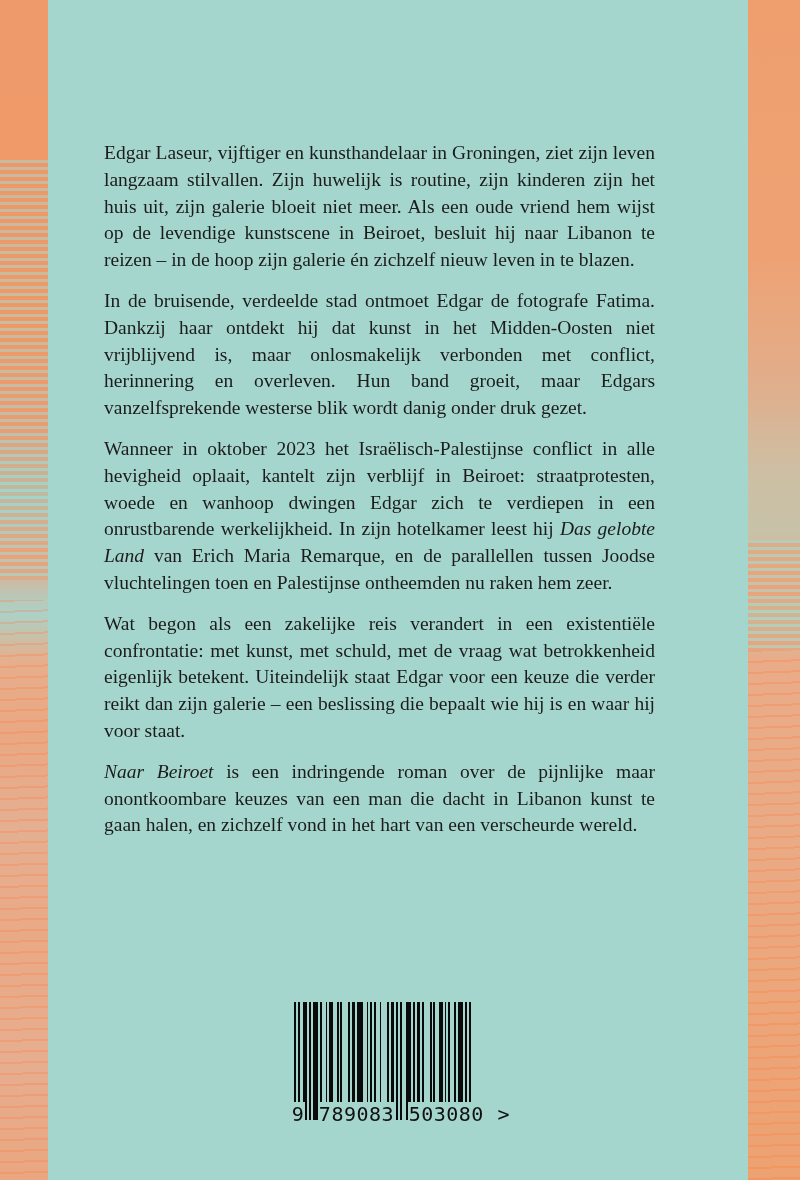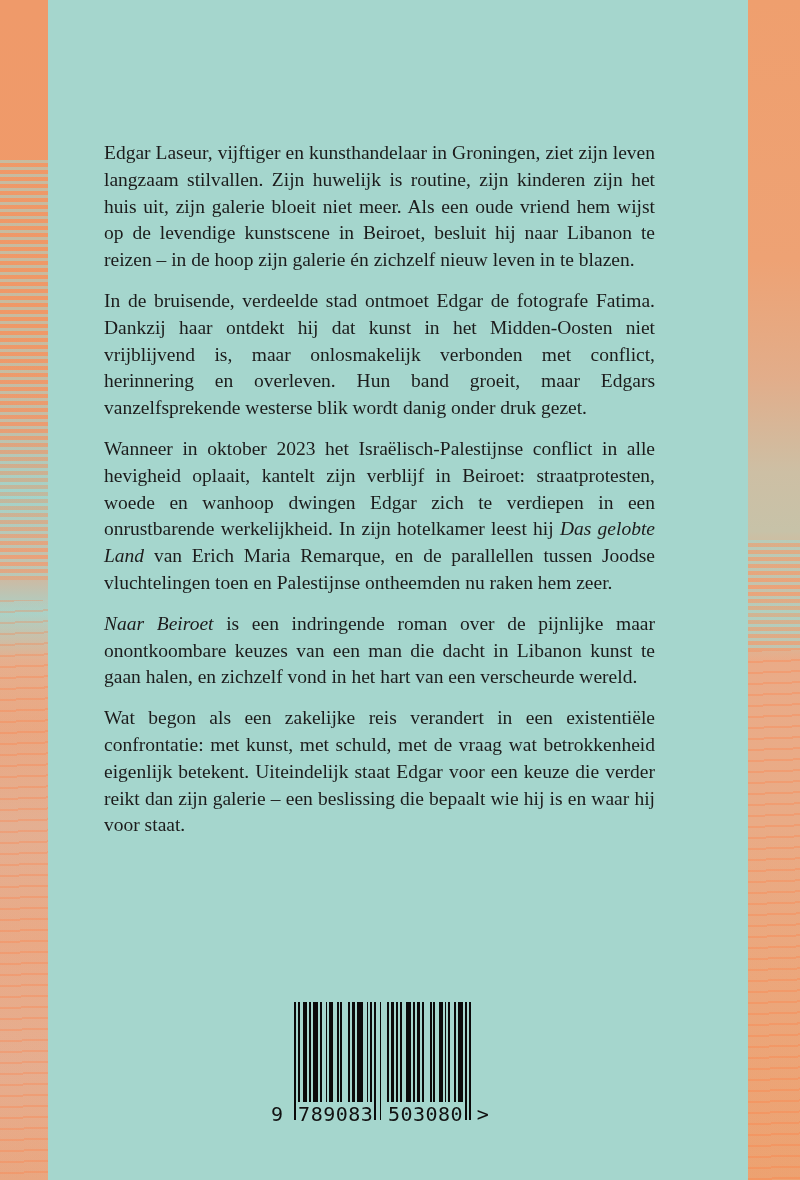--- a/index.html
+++ b/index.html
@@ -33,41 +33,42 @@
     .barcode {
       position: absolute; left: 288px; top: 1002px; width: 190px; height: 125px;
     }
     .bars { position: absolute; left: 6px; top: 0; width: 177px; height: 118px; display: flex; align-items: stretch; }
     .bars span { display: block; height: 100%; }
     .barcode-digits {
       position: absolute; left: -18px; top: 100px; width: 240px;
       font-family: "DejaVu Sans Mono", "Liberation Mono", monospace;
       font-size: 20px; color: #111; letter-spacing: 0.5px; white-space: pre;
       background: transparent;
+      text-align: right;
     }
     .digit-mask { background: #a5d6cd; padding: 0 1px; }
   </style>
 </head>
 <body>
 
 <div class="strip strip-left">
   <div class="building-texture" style="top:160px;height:420px;"></div>
   <div class="water-texture" style="top:600px;height:580px;"></div>
 </div>
 <div class="strip strip-right">
   <div class="building-texture" style="top:540px;height:110px;"></div>
   <div class="water-texture" style="top:650px;height:530px;"></div>
 </div>
 
 <div class="content">
   <p>Edgar Laseur, vijftiger en kunsthandelaar in Groningen, ziet zijn leven langzaam stilvallen. Zijn huwelijk is routine, zijn kinderen zijn het huis uit, zijn galerie bloeit niet meer. Als een oude vriend hem wijst op de levendige kunstscene in Beiroet, besluit hij naar Libanon te reizen – in de hoop zijn galerie én zichzelf nieuw leven in te blazen.</p>
   <p>In de bruisende, verdeelde stad ontmoet Edgar de fotografe Fatima. Dankzij haar ontdekt hij dat kunst in het Midden-Oosten niet vrijblijvend is, maar onlosmakelijk verbonden met conflict, herinnering en overleven. Hun band groeit, maar Edgars vanzelfsprekende westerse blik wordt danig onder druk gezet.</p>
   <p><span>Wanneer in oktober 2023 het Israëlisch-Palestijnse conflict in alle hevigheid oplaait, kantelt zijn verblijf in Beiroet: straatprotesten, woede en wanhoop dwingen Edgar zich te verdiepen in een onrustbarende werkelijkheid. In zijn hotelkamer leest hij </span><em>Das gelobte Land</em><span> van Erich Maria Remarque, en de parallellen tussen Joodse vluchtelingen toen en Palestijnse ontheemden nu raken hem zeer.</span></p>
+  <p>Wat begon als een zakelijke reis verandert in een existentiële confrontatie: met kunst, met schuld, met de vraag wat betrokkenheid eigenlijk betekent. Uiteindelijk staat Edgar voor een keuze die verder reikt dan zijn galerie – een beslissing die bepaalt wie hij is en waar hij voor staat.</p>
   <p><em>Naar Beiroet</em><span> is een indringende roman over de pijnlijke maar onontkoombare keuzes van een man die dacht in Libanon kunst te gaan halen, en zichzelf vond in het hart van een verscheurde wereld.</span></p>
-  <p>Wat begon als een zakelijke reis verandert in een existentiële confrontatie: met kunst, met schuld, met de vraag wat betrokkenheid eigenlijk betekent. Uiteindelijk staat Edgar voor een keuze die verder reikt dan zijn galerie – een beslissing die bepaalt wie hij is en waar hij voor staat.</p>
 </div>
 
 <div class="barcode">
   <div class="bars" id="bars">
       <span style="width: 1.05263%; background: rgb(10, 10, 10);"></span>
       <span style="width: 1.05263%; background: transparent;"></span>
       <span style="width: 1.05263%; background: rgb(10, 10, 10);"></span>
       <span style="width: 2.10526%; background: transparent;"></span>
       <span style="width: 2.10526%; background: rgb(10, 10, 10);"></span>
       <span style="width: 1.05263%; background: transparent;"></span>

